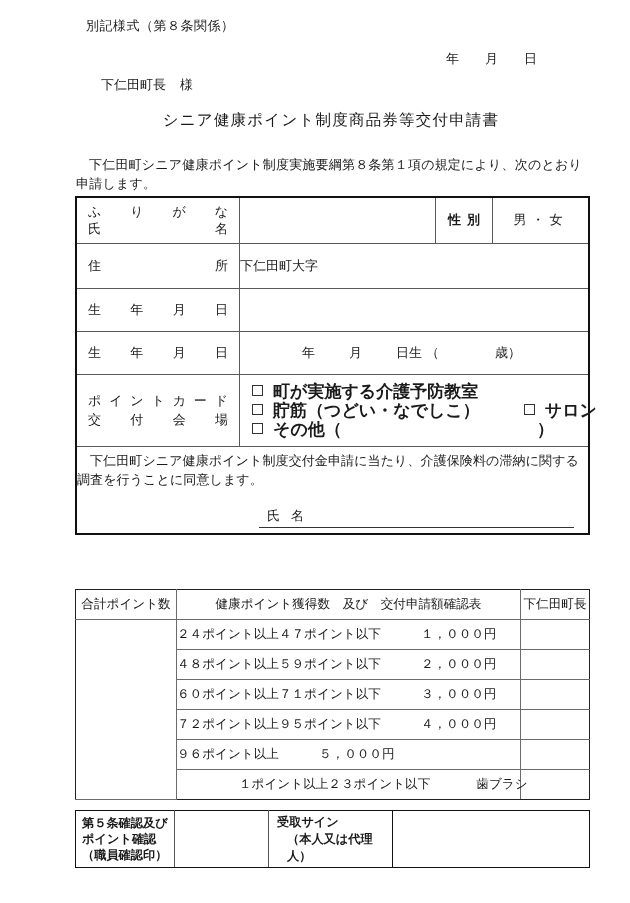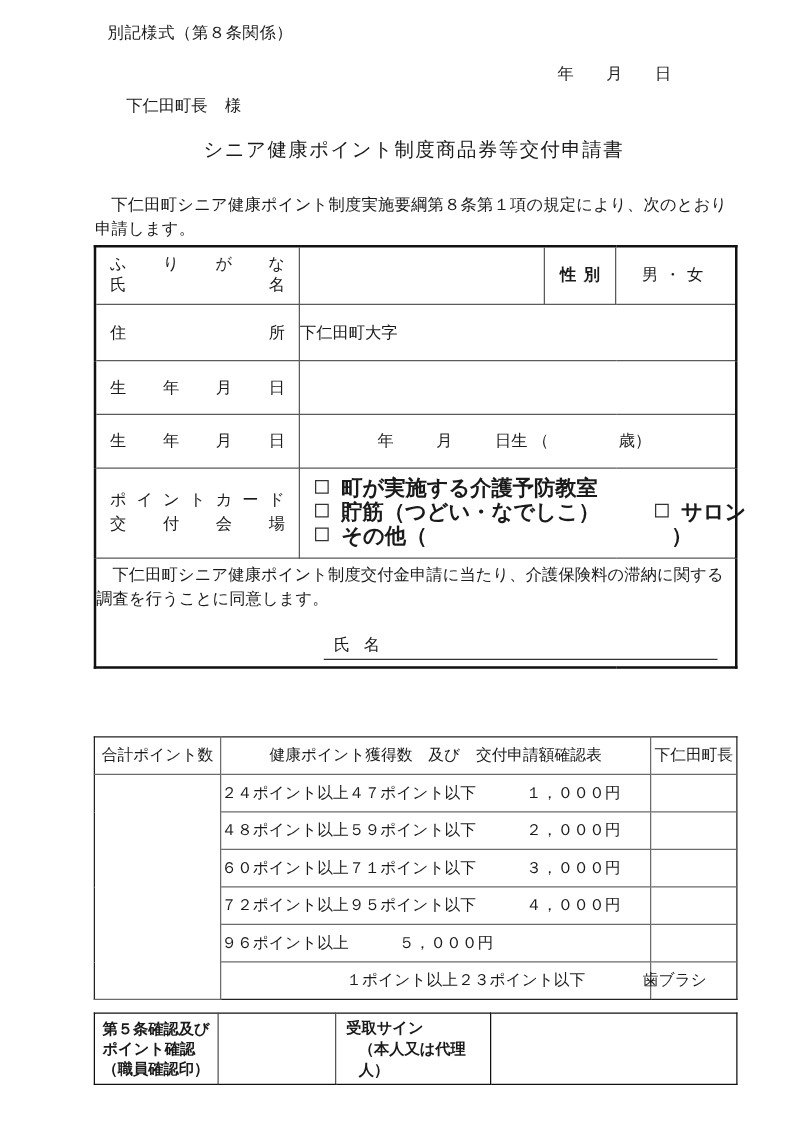--- a/index.html
+++ b/index.html
@@ -194,21 +194,21 @@
 
   .col-total { width: 100px; }
   .col-dec   { width: 68px; }
   .ph { text-align: center; }
   .tier {
     padding-left: 60px;
     white-space: nowrap;
     margin-left: 19px;
   }
   .tier .amt { margin-left: 40px; }
-  .tier.tier-last { padding-left: 100px; }
+  .tier.tier-last { padding-left: 62px; }
   .tier.tier-last .amt { margin-left: 46px; }
 
   
   .bottom-table {
     position: absolute;
     left: 59px;
     top: 810px;
     width: 515px;
     border-collapse: collapse;
     table-layout: fixed;

